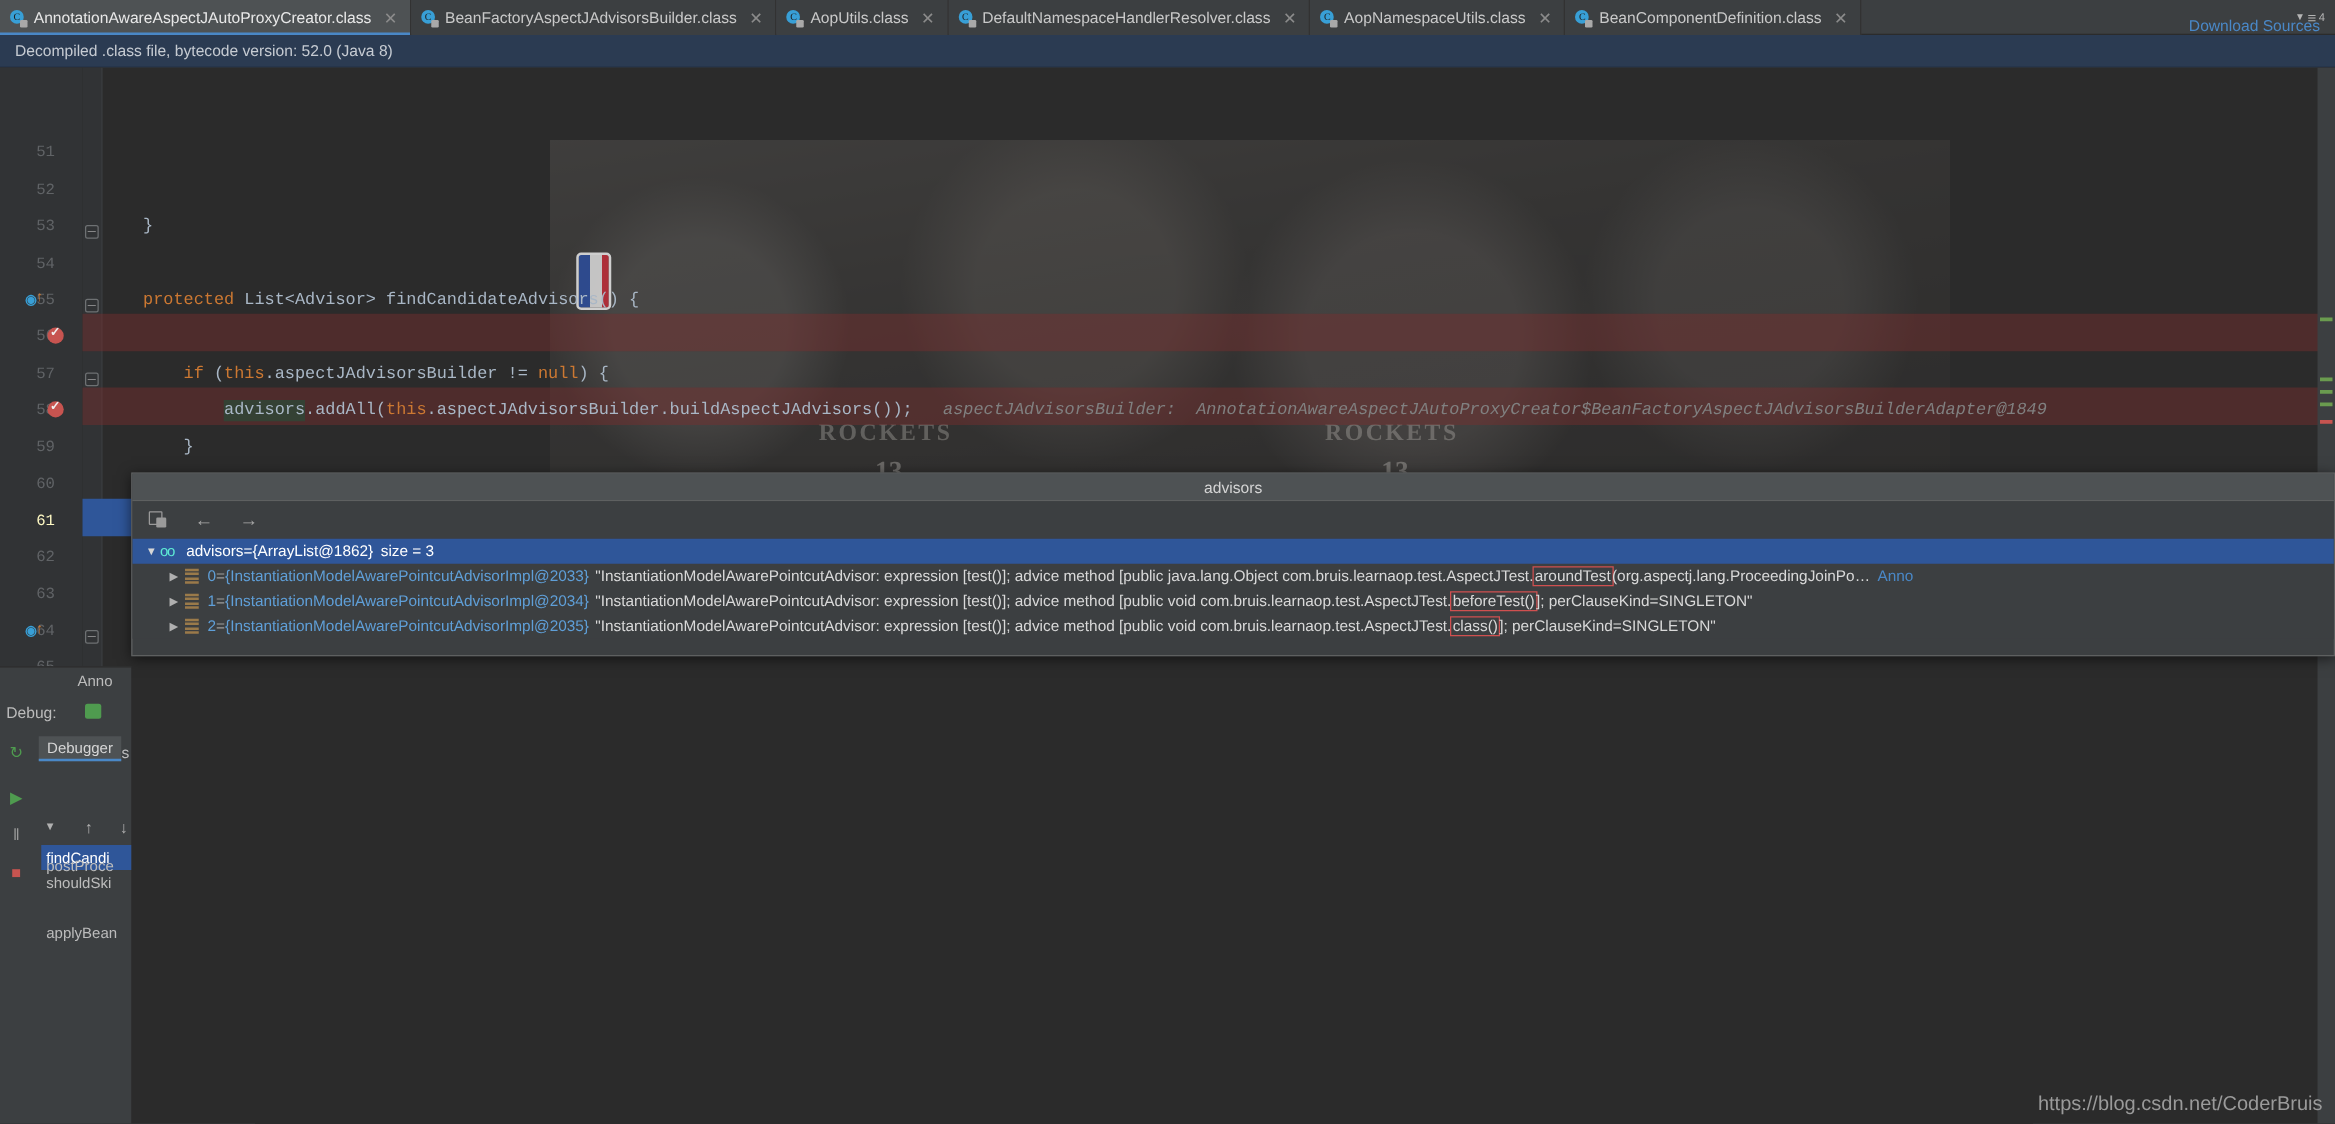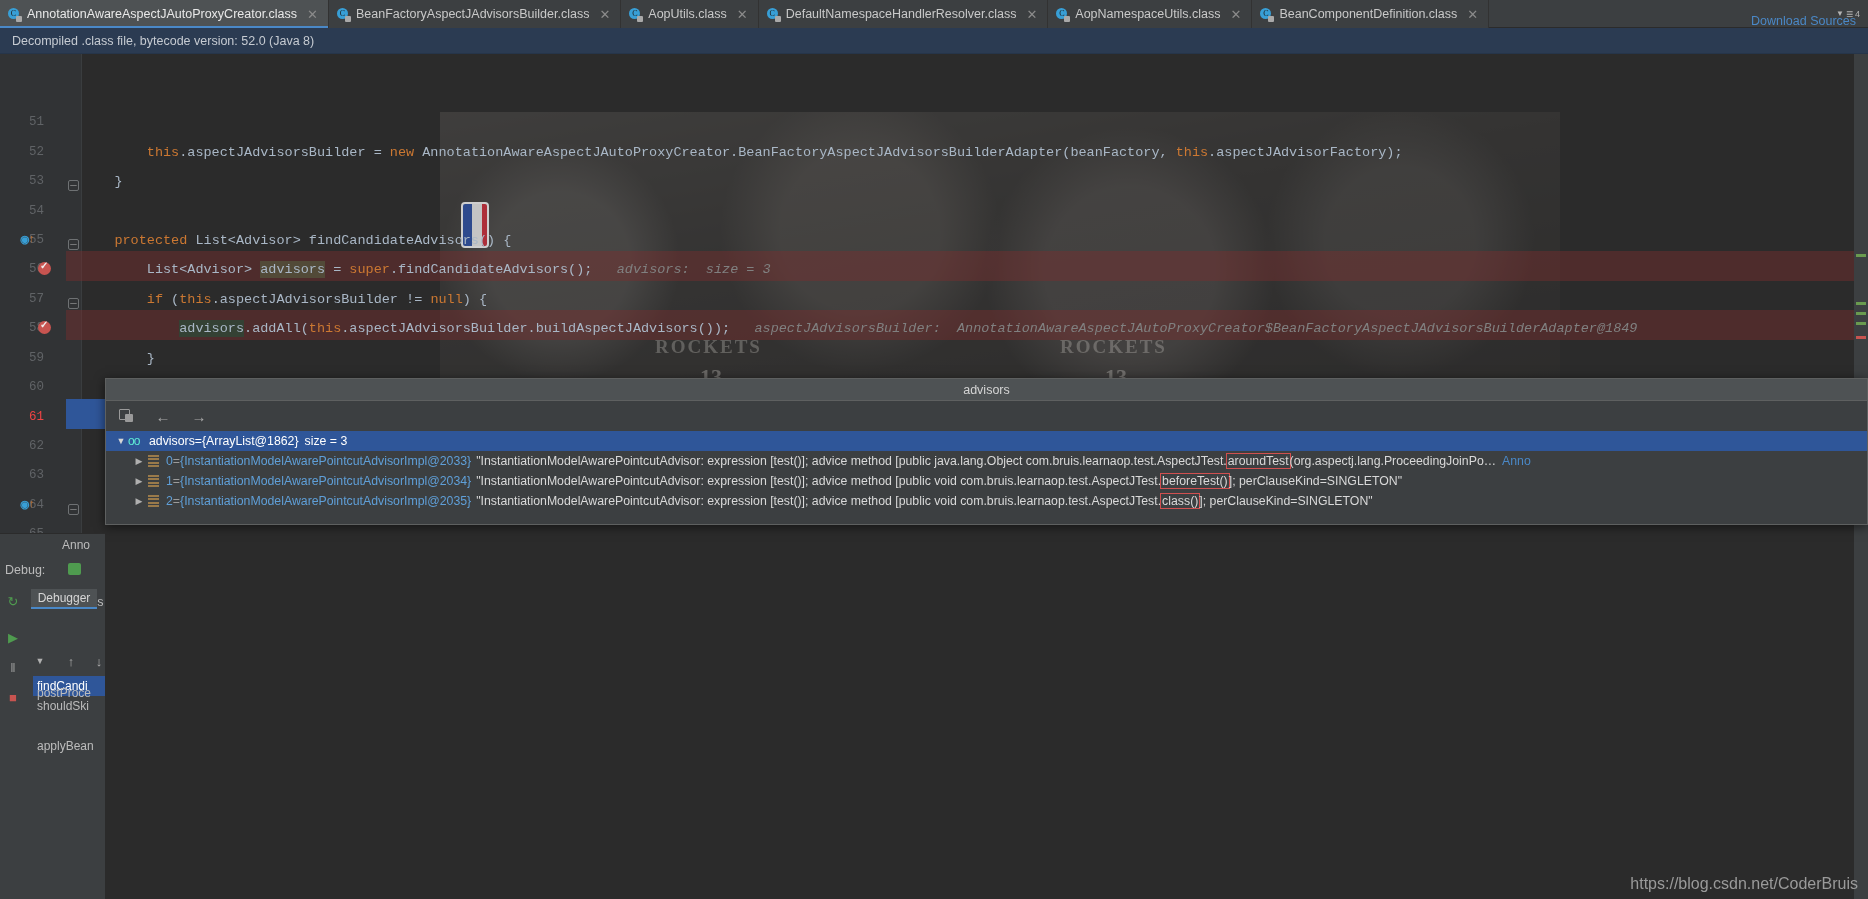--- a/index.html
+++ b/index.html
@@ -343,51 +343,49 @@
 
     <div class="rowhl-exec" style="top:197px;"></div>
     <div class="rowhl-exec" style="top:256px;"></div>
     <div class="rowhl-cur" style="top:345px;"></div>
 
     <div class="code-layer">
 
       <div class="lnum" style="top:61px;">51</div>
 
       <div class="lnum" style="top:91px;">52</div>
-      <div class="codetext" style="top:91px;"><span class="stat">        </span><span class="kw">this</span><span class="stat">.aspectJAdvisorsBuilder = </span><span class="kw">new</span><span class="stat"> AnnotationAwareAspectJAutoProxyCreator.BeanFactoryAspectJAdvisorsBuilderAdapter(beanFactory, </span><span class="kw">this</span><span class="stat">.aspectJAdvisorFactory);</span></div>
 
       <div class="lnum" style="top:120px;">53</div>
       <div class="foldmark" style="top:126px;">─</div>
       <div class="codetext" style="top:120px;"><span class="stat">    }</span></div>
 
       <div class="lnum" style="top:150px;">54</div>
 
       <div class="lnum" style="top:179px;">55</div>
       <div class="meth-ico" style="top:179px;">◉<span class="up">↑</span></div>
       <div class="foldmark" style="top:185px;">─</div>
       <div class="codetext" style="top:179px;"><span class="stat">    </span><span class="kw">protected</span><span class="stat"> List&lt;Advisor&gt; findCandidateAdvisors() {</span></div>
 
       <div class="lnum" style="top:208px;">56</div>
       <div class="bp-dot" style="top:208px;"></div>
-      <div class="codetext" style="top:208px;"><span class="stat">        List&lt;Advisor&gt; </span><span class="varhl2">advisors</span><span class="stat"> = </span><span class="kw">super</span><span class="stat">.findCandidateAdvisors();</span><span class="hintv">   advisors:  size = 3</span></div>
 
       <div class="lnum" style="top:238px;">57</div>
       <div class="foldmark" style="top:244px;">─</div>
       <div class="codetext" style="top:238px;"><span class="stat">        </span><span class="kw">if</span><span class="stat"> (</span><span class="kw">this</span><span class="stat">.aspectJAdvisorsBuilder != </span><span class="kw">null</span><span class="stat">) {</span></div>
 
       <div class="lnum" style="top:267px;">58</div>
       <div class="bp-dot" style="top:267px;"></div>
       <div class="codetext" style="top:267px;"><span class="stat">            </span><span class="varhl">advisors</span><span class="stat">.addAll(</span><span class="kw">this</span><span class="stat">.aspectJAdvisorsBuilder.buildAspectJAdvisors());</span><span class="hintv">   aspectJAdvisorsBuilder:  AnnotationAwareAspectJAutoProxyCreator$BeanFactoryAspectJAdvisorsBuilderAdapter@1849</span></div>
 
       <div class="lnum" style="top:297px;">59</div>
       <div class="codetext" style="top:297px;"><span class="stat">        }</span></div>
 
       <div class="lnum" style="top:326px;">60</div>
 
-      <div class="lnum" style="top:356px;color:#ef4444;">61</div>
+      <div class="lnum" style="top:356px;color:#fef9c3;">61</div>
       <div class="caret-box" style="left:185px;top:353px;width:68px;"></div>
       <div class="codetext" style="top:356px;"><span class="stat">        </span><span class="kw">return</span><span class="stat"> </span><span class="stat">advisors</span><span class="stat">;</span><span class="hintv">   advisors:  size = 3</span></div>
 
       <div class="lnum" style="top:385px;">62</div>
       <div class="lnum" style="top:414px;">63</div>
       <div class="lnum" style="top:444px;">64</div>
       <div class="meth-ico" style="top:444px;">◉<span class="up">↑</span></div>
       <div class="lnum" style="top:473px;">65</div>
       <div class="lnum" style="top:503px;">66</div>
       <div class="foldmark" style="top:450px;">─</div>

